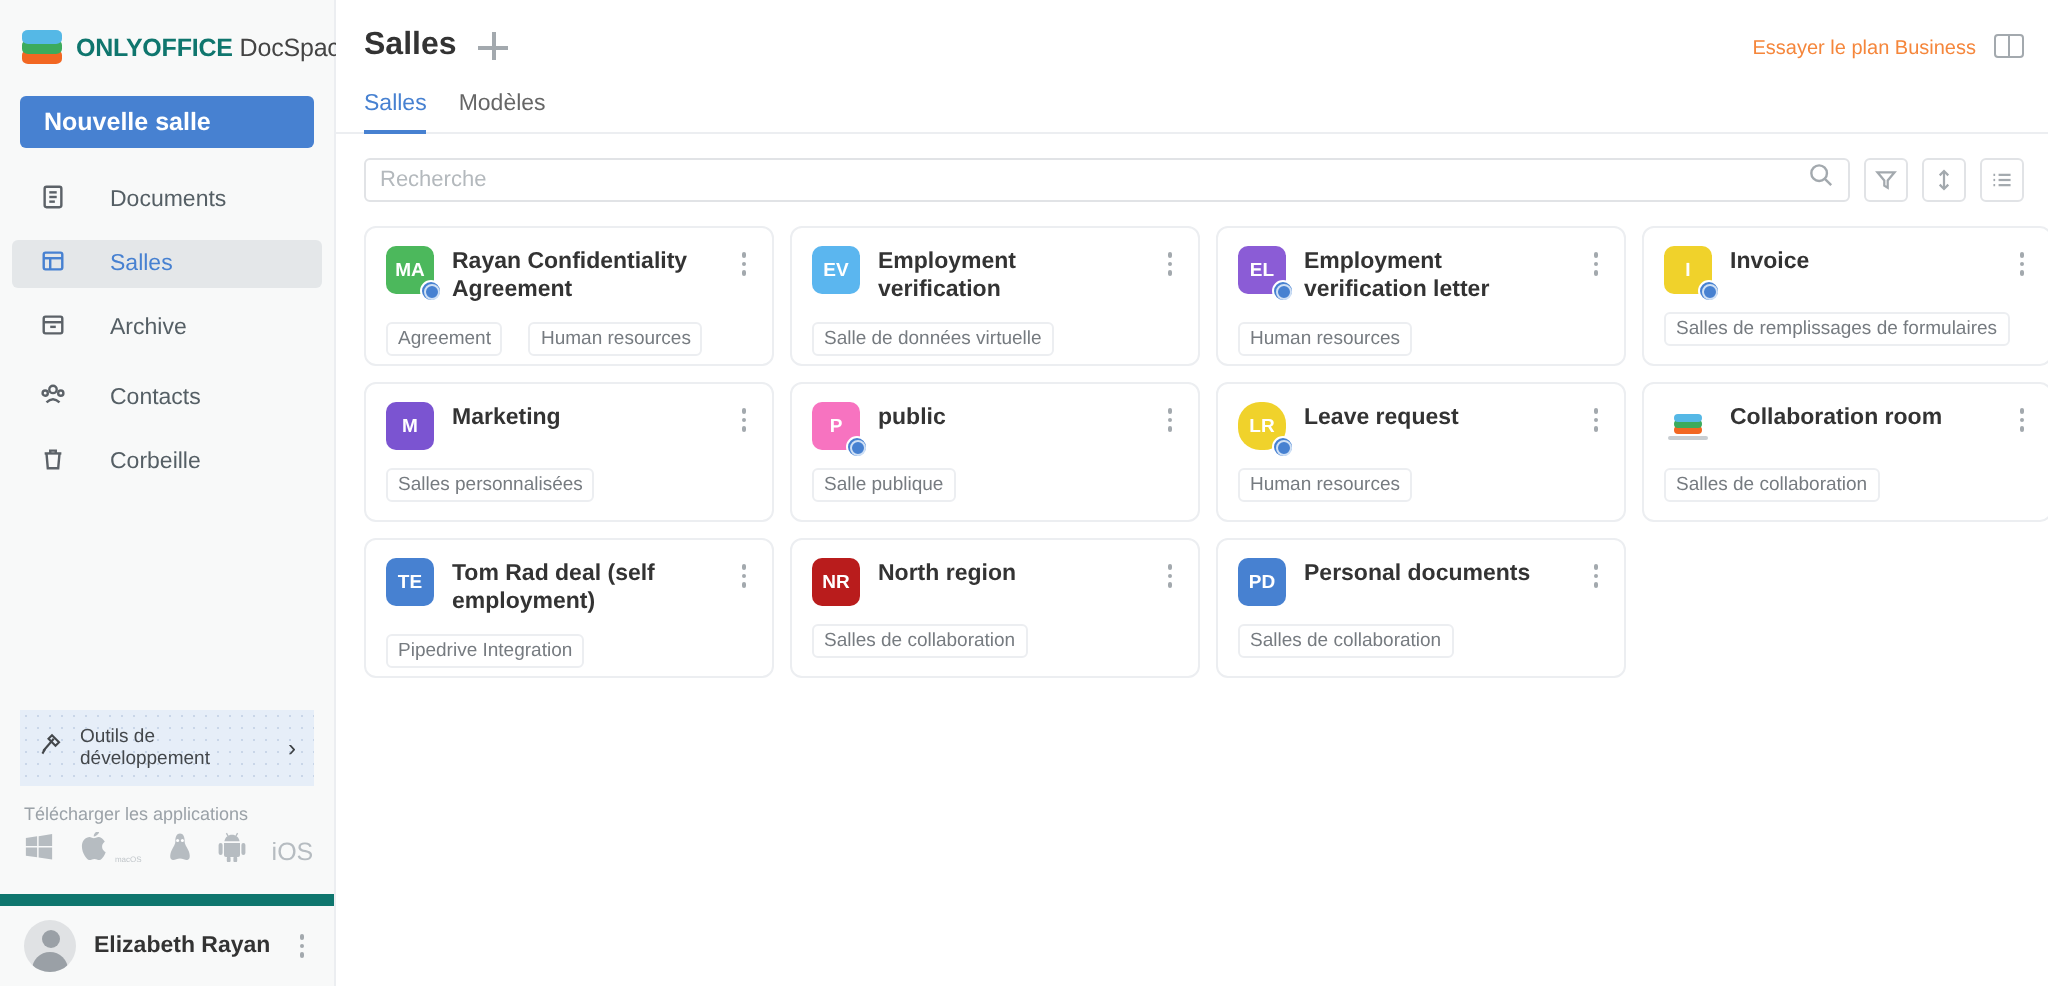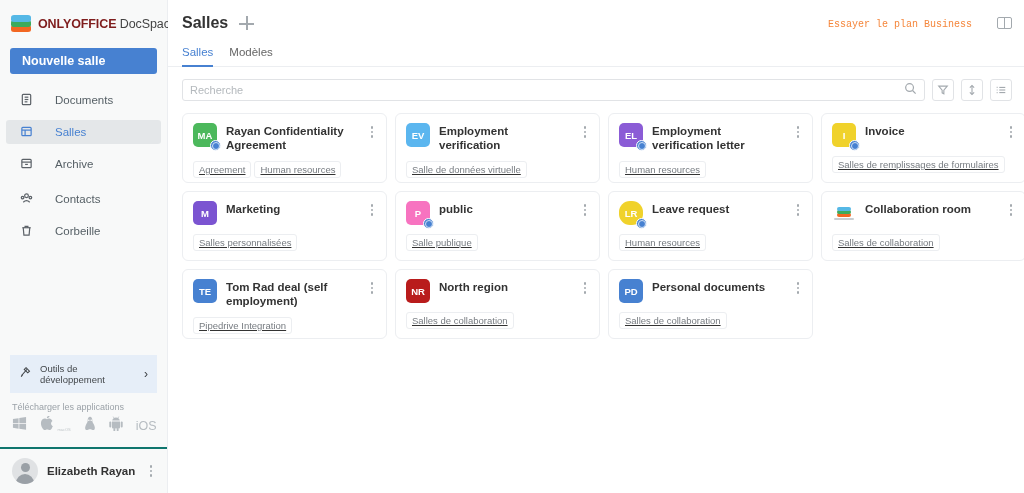--- a/index.html
+++ b/index.html
@@ -24,21 +24,21 @@
   .logo-row {
     display: flex; align-items: center; gap: 6px;
     padding: 13px 0 0 10px;
   }
   .logo-mark { width: 22px; height: 22px; position: relative; flex: 0 0 22px; }
   .layer { position: absolute; left: 1px; width: 20px; height: 7px; border-radius: 3px/2.5px; }
   .layer.l1 { top: 12px; background: #f26722; }
   .layer.l2 { top: 7px;  background: #3cab5c; }
   .layer.l3 { top: 2px;  background: #55b8e6; }
   .logo-text { font-size: 12.5px; letter-spacing: -.1px; white-space: nowrap; }
-  .logo-text b { font-weight: bold; color: #7f1d1d; }
+  .logo-text b { font-weight: bold; color: #0f766e; }
   .logo-text span { color: #444; }
 
   .new-room-btn {
     margin: 13px 10px 0 10px;
     height: 26px;
     background: #4781d1;
     color: #fff;
     border-radius: 3px;
     font-size: 12.5px; font-weight: bold;
     display: flex; align-items: center;
@@ -78,21 +78,21 @@
   .dl-icons {
     position: absolute; left: 12px; top: 416px;
     display: flex; align-items: center; gap: 13px;
   }
   .dl-icons .ic { fill: #b6bcc1; }
   .dl-ios { font-size: 12.5px; color: #b6bcc1; font-weight: 500; }
   .macos-cap { font-size: 4px; color: #c2c7cb; text-align: center; margin-top: -2px; }
 
   .user-bar {
     position: absolute; left: 0; right: 0; bottom: 0;
-    height: 46px; border-top: 2px solid #0f766e;
+    height: 46px; border-top: 6px solid #0f766e;
     background: #f8f9f9;
     display: flex; align-items: center; gap: 9px;
     padding: 0 12px; cursor: pointer;
   }
   .avatar-circle {
     width: 26px; height: 26px; border-radius: 50%;
     background: #e0e2e4; position: relative; overflow: hidden; flex: 0 0 26px;
   }
   .avatar-circle::before {
     content: ""; position: absolute; left: 8.5px; top: 5px;
@@ -116,22 +116,22 @@
   .plus-btn {
     width: 18px; height: 18px; position: relative; cursor: pointer;
   }
   .plus-btn::before, .plus-btn::after {
     content: ""; position: absolute; background: #a3a9ae;
   }
   .plus-btn::before { left: 8px; top: 2px; width: 1.6px; height: 14px; }
   .plus-btn::after  { left: 1px; top: 9px; width: 15px; height: 1.6px; }
 
   .trial-link {
-    position: absolute; right: 54px; top: 19px;
-    font-size: 10px; color: #f5863b; cursor: pointer; white-space: nowrap; font-family: Liberation Mono, monospace;
+    position: absolute; right: 38px; top: 19px;
+    font-size: 10px; color: #f5863b; cursor: pointer; white-space: nowrap;
   }
   .panel-toggle {
     position: absolute; right: 14px; top: 17px;
     width: 15px; height: 12px; border: 1.4px solid #a3a9ae; border-radius: 2px;
     cursor: pointer;
   }
   .panel-toggle::after {
     content: ""; position: absolute; left: 6px; top: 0; bottom: 0;
     width: 1.4px; background: #a3a9ae;
   }
@@ -202,21 +202,21 @@
   }
   .globe::after {
     content: ""; width: 6px; height: 6px; border-radius: 50%;
     border: 1px solid #cfe0f5;
   }
   .card-title {
     font-size: 11.5px; font-weight: bold; color: #333;
     line-height: 14px; flex: 1; padding-top: 1px;
   }
   .card-kebab { padding-top: 3px; }
-  .chips { display: flex; gap: 3px; margin-top: 9px; text-decoration: underline; }
+  .chips { display: flex; gap: 13px; margin-top: 9px; }
   .chip {
     border: 1px solid #eceef1; border-radius: 3px;
     font-size: 9.5px; color: #767b80; padding: 2px 5px;
     white-space: nowrap; cursor: pointer;
   }
 </style>
 </head>
 <body>
 
 <div class="app">

